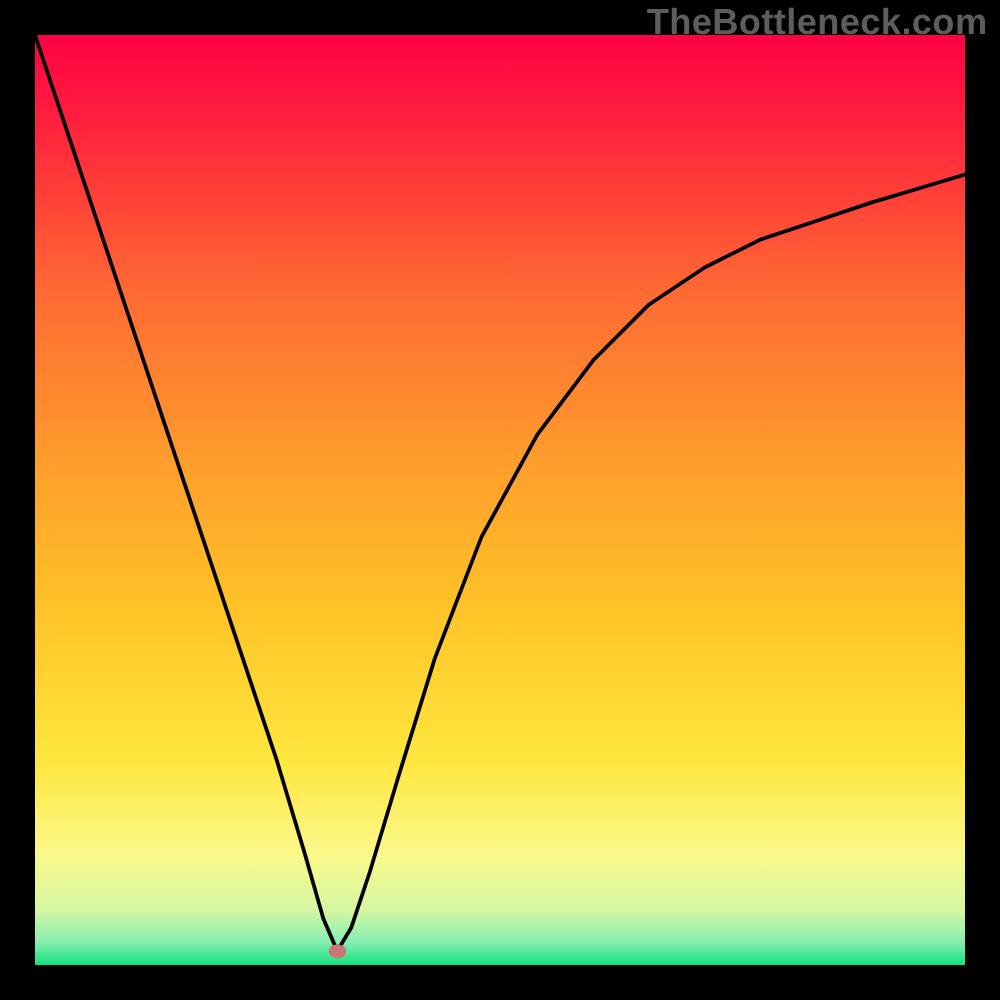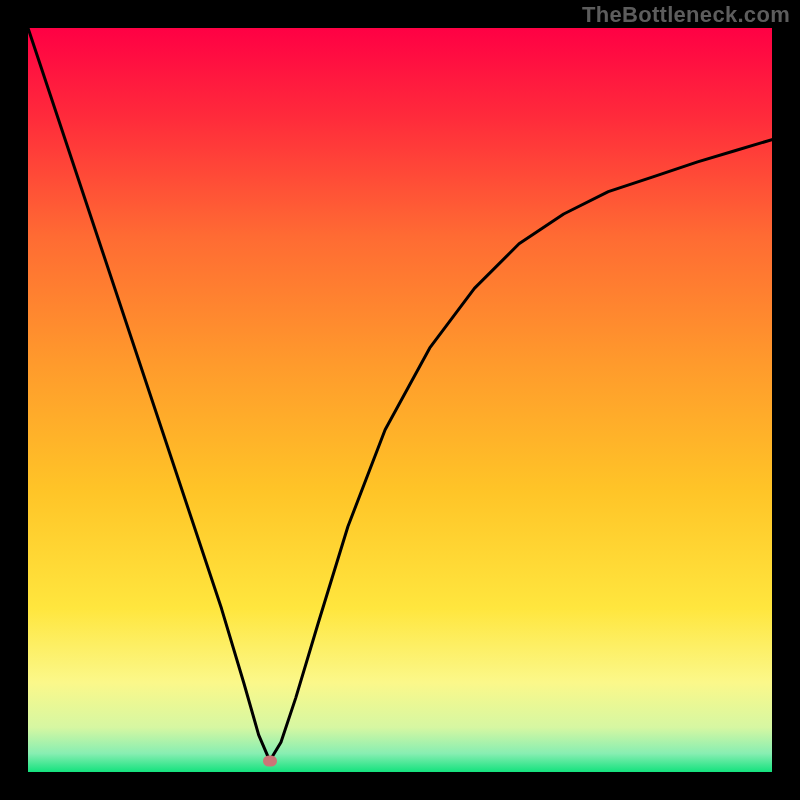--- a/index.html
+++ b/index.html
@@ -14,21 +14,21 @@
   .root {
     position: relative;
     width: 800px;
     height: 800px;
   }
   .watermark {
     position: absolute;
     top: 2px;
     right: 10px;
     color: #5d5d5d;
-    font-size: 22px;
+    font-size: 29px;
     font-weight: 600;
     letter-spacing: 0.3px;
     z-index: 3;
   }
   .plot {
     position: absolute;
     left: 28px;
     top: 28px;
     width: 744px;
     height: 744px;

